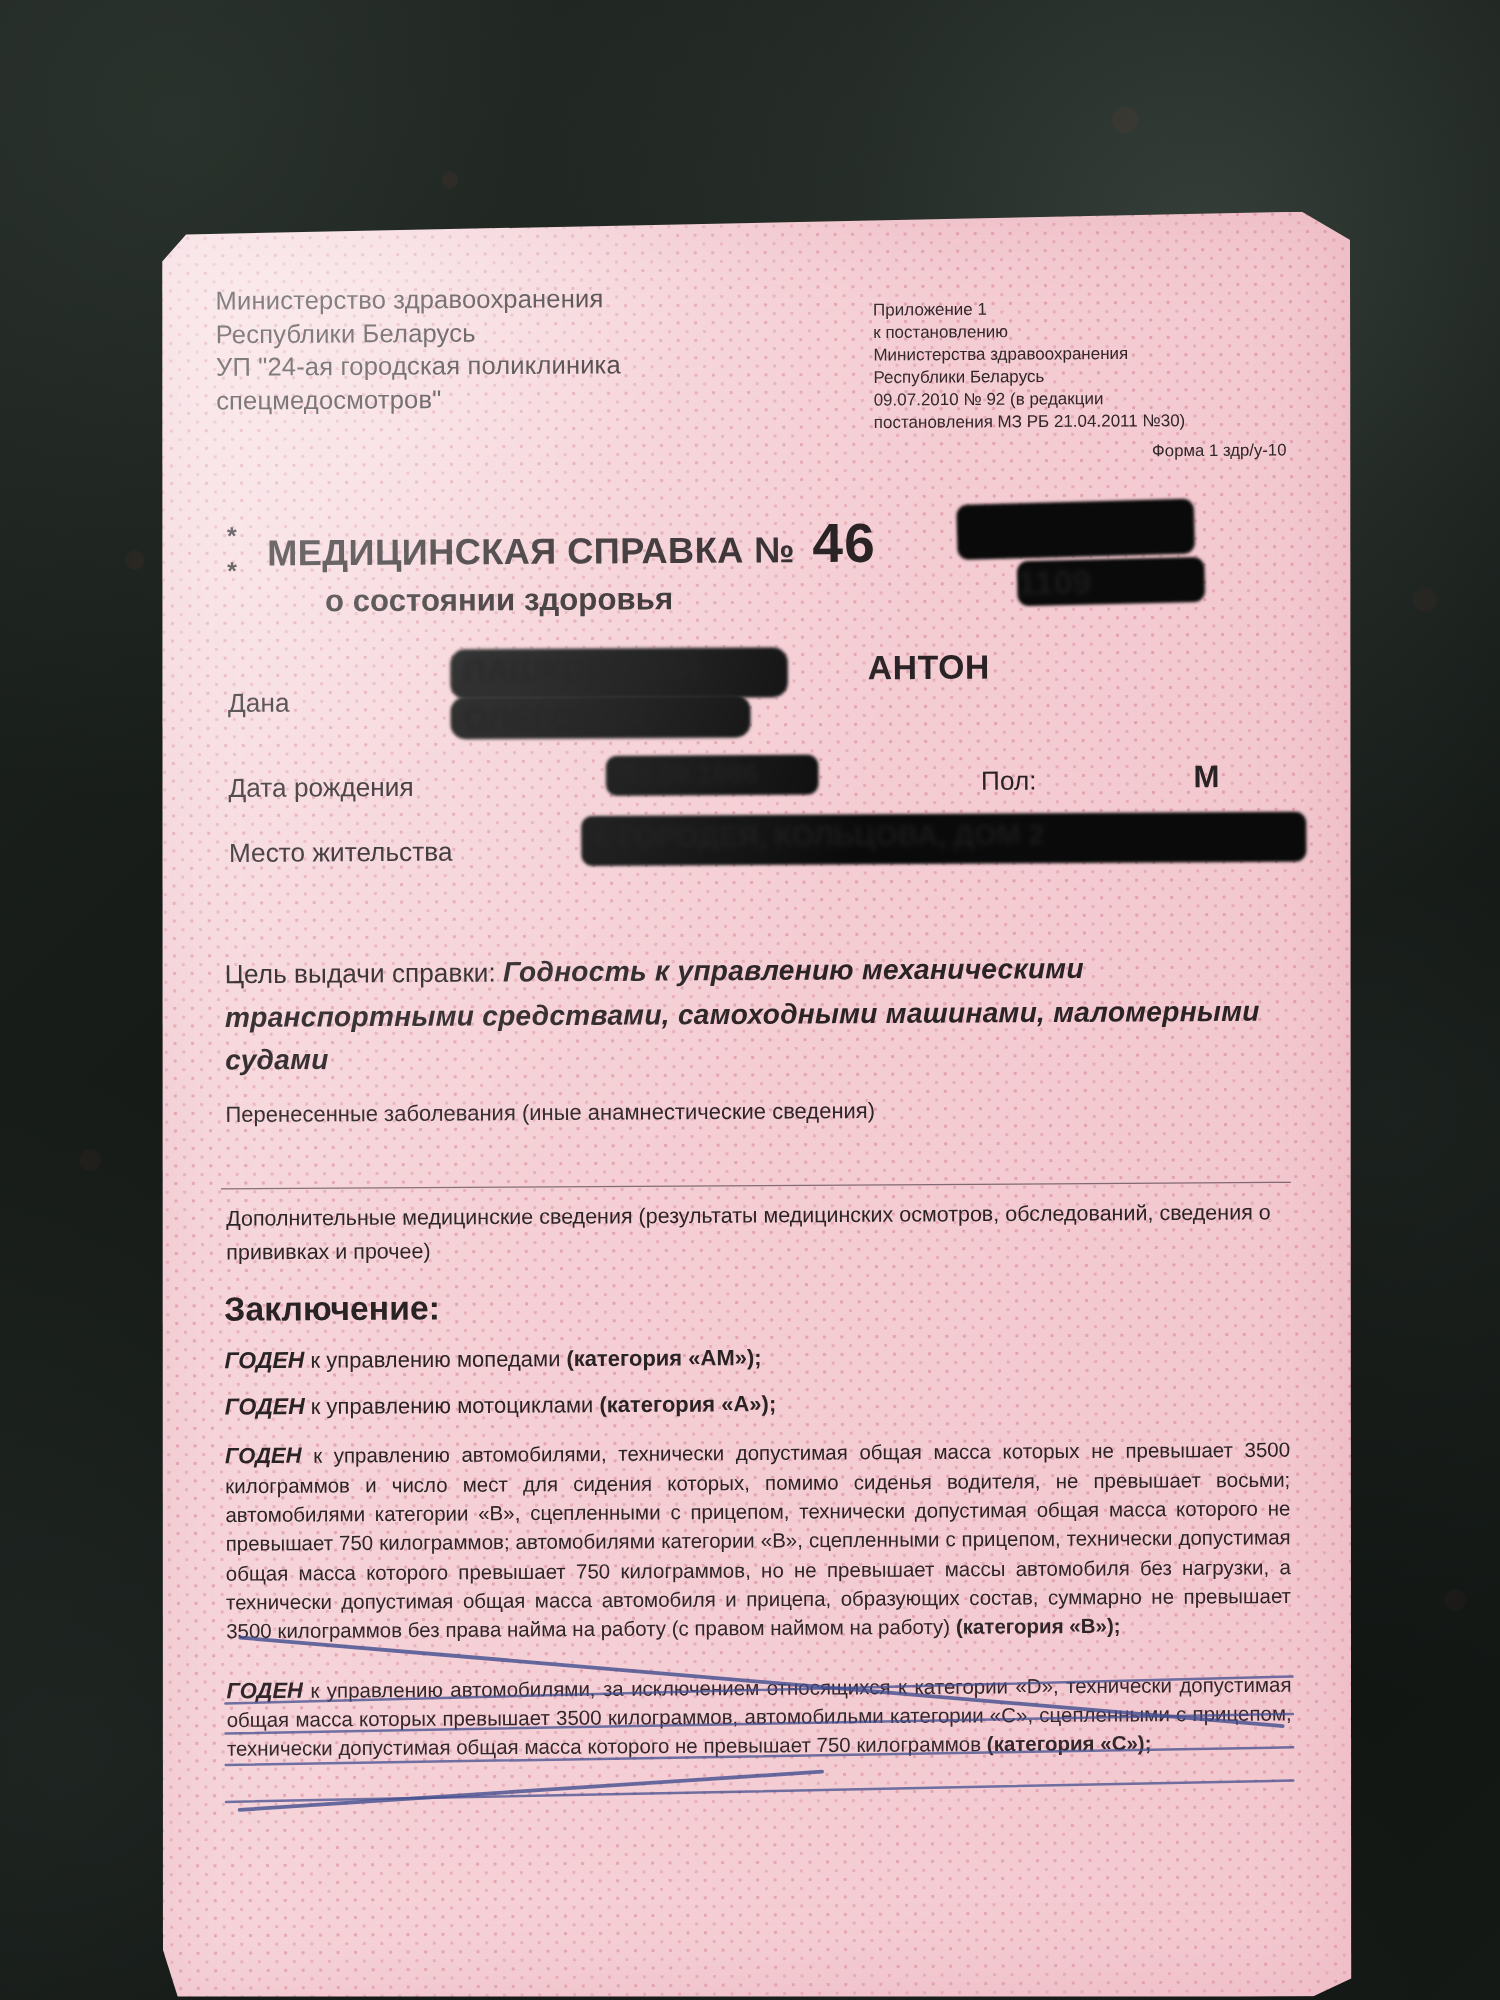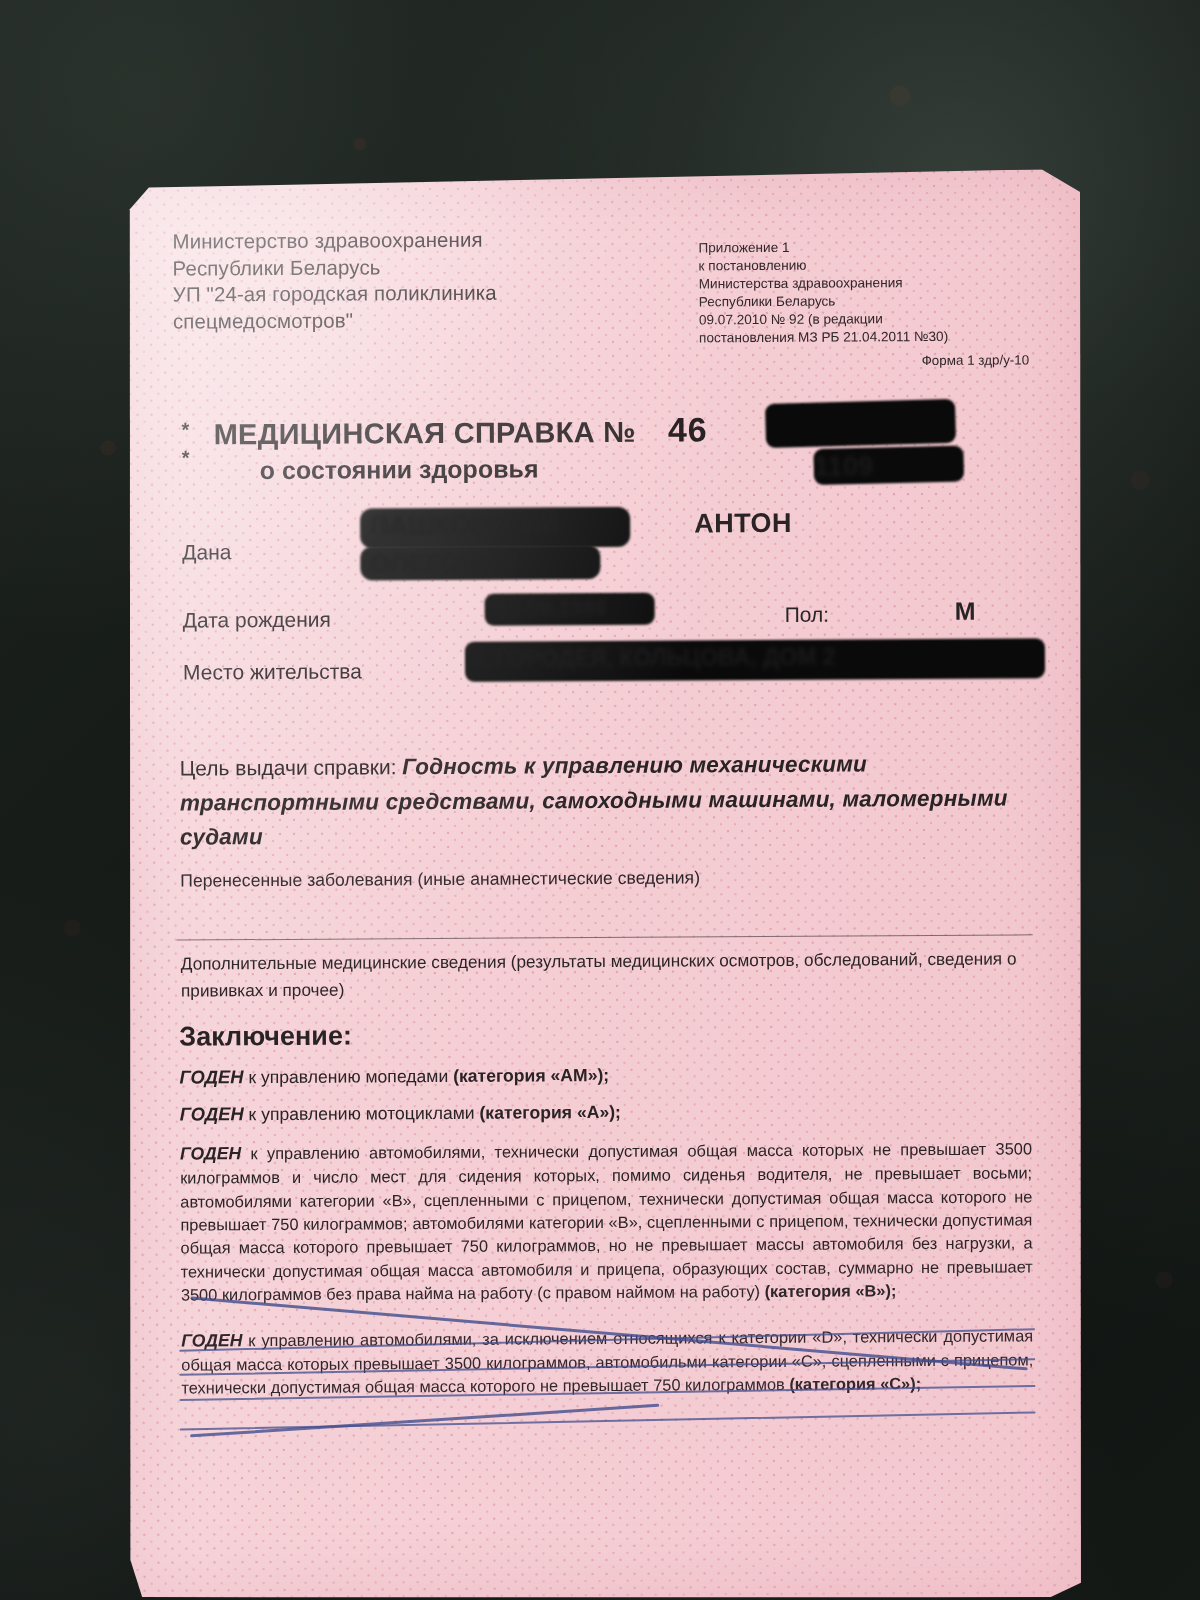--- a/index.html
+++ b/index.html
@@ -124,23 +124,23 @@
   }
   .title-main {
     margin-left: 40px;
     font-size: 29px;
     font-weight: 700;
     letter-spacing: .3px;
     white-space: nowrap;
     position: relative;
   }
   .title-num {
-    font-size: 34px;
+    font-size: 44px;
     letter-spacing: 1px;
-    margin-left: 32px;
+    margin-left: 14px;
     position: relative;
     z-index: 1;
   }
   .title-sub {
     margin-left: 86px;
     font-size: 25px;
     font-weight: 700;
     margin-top: 4px;
   }
 

